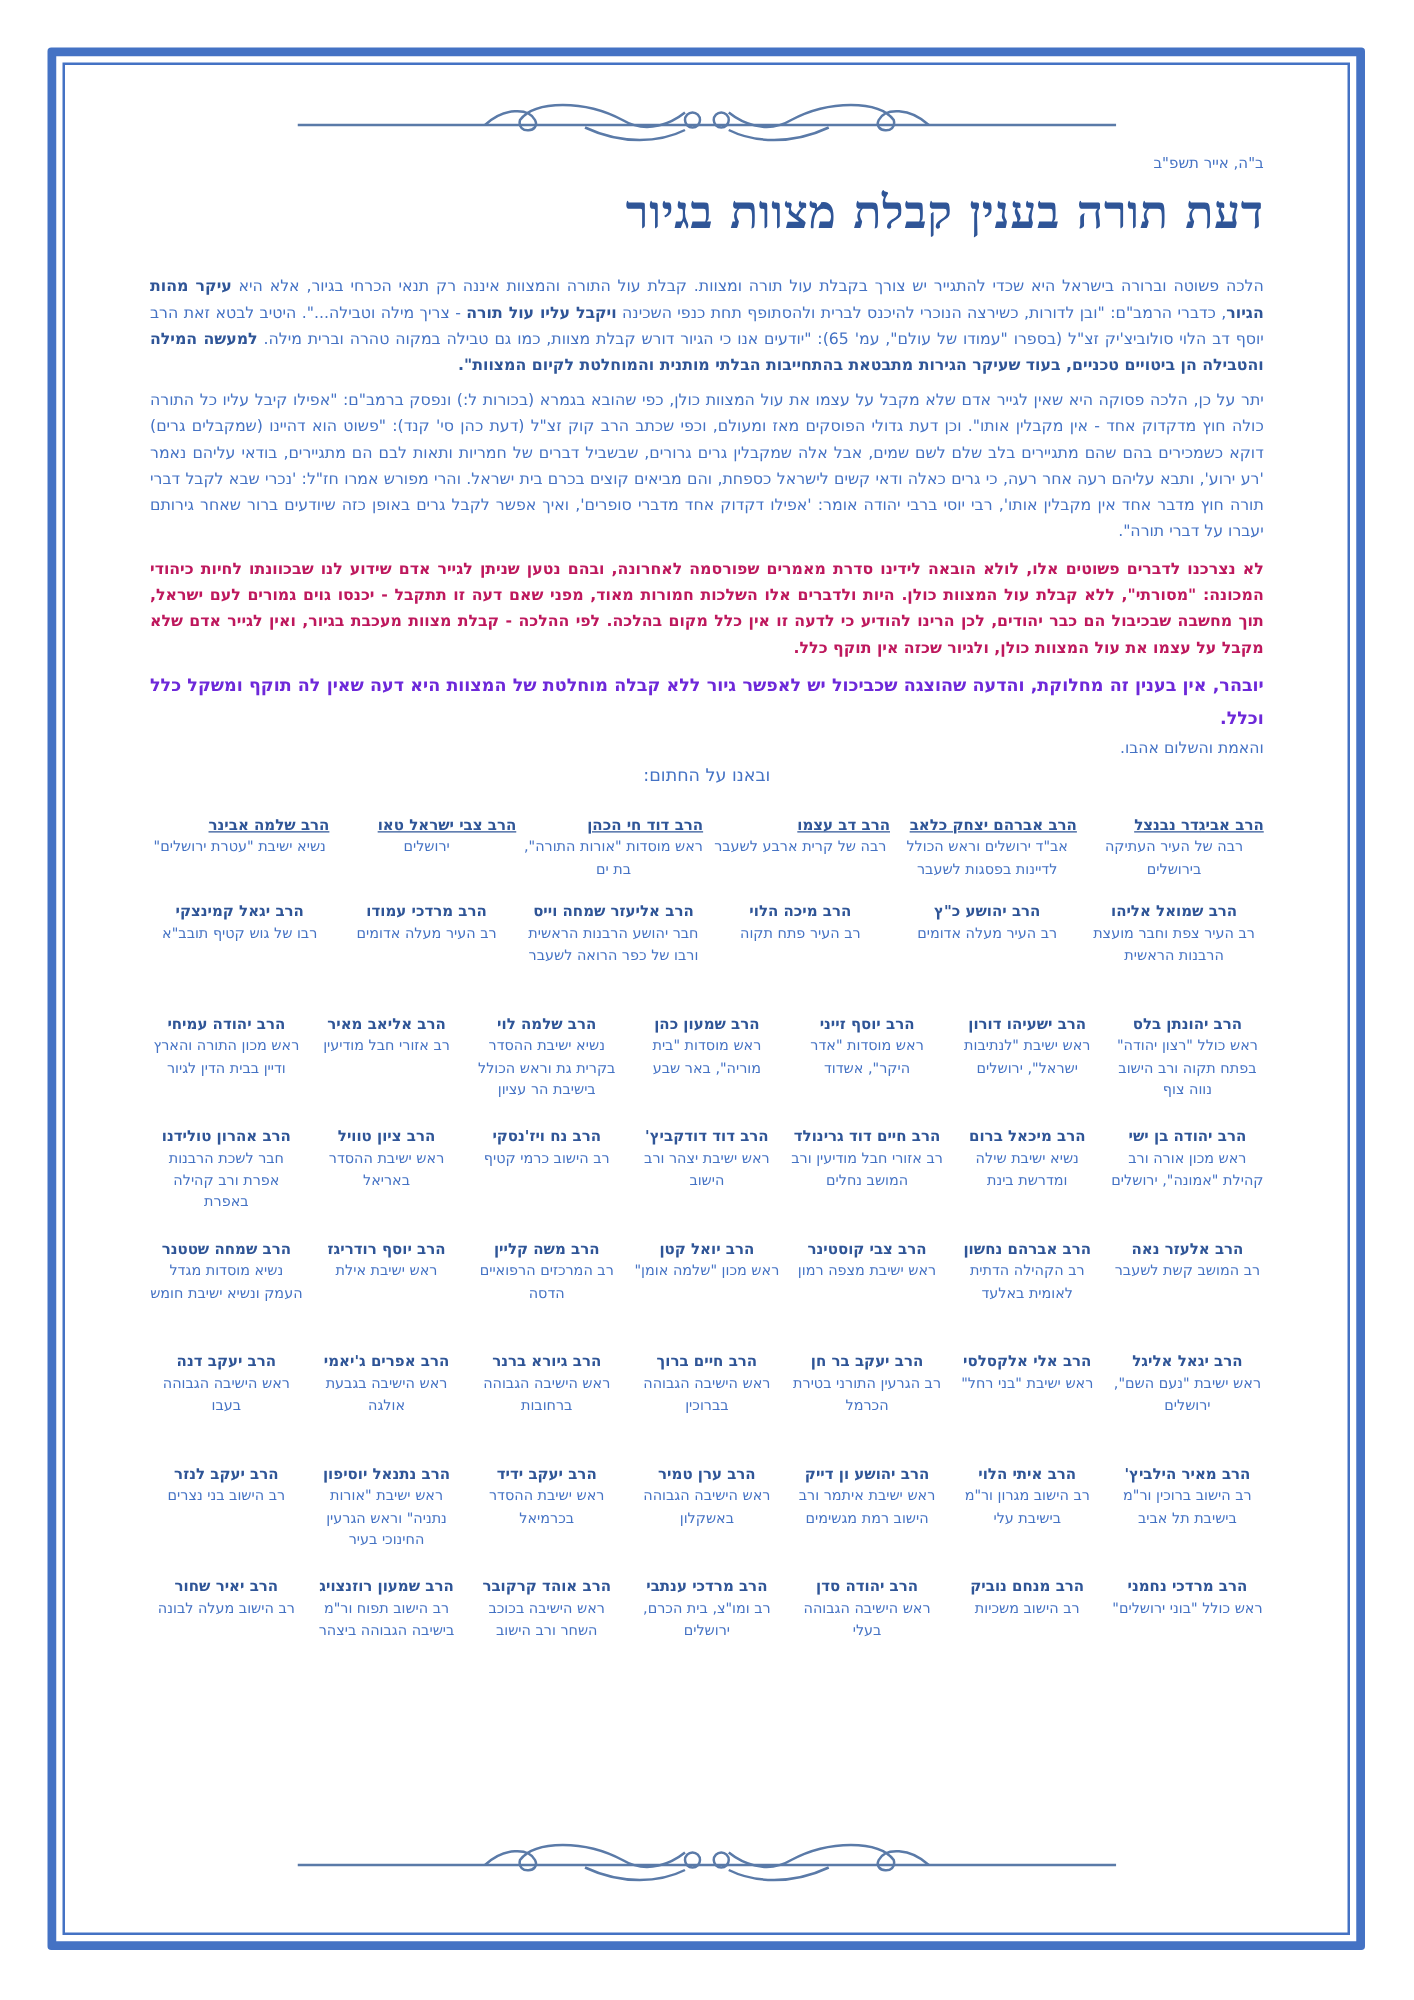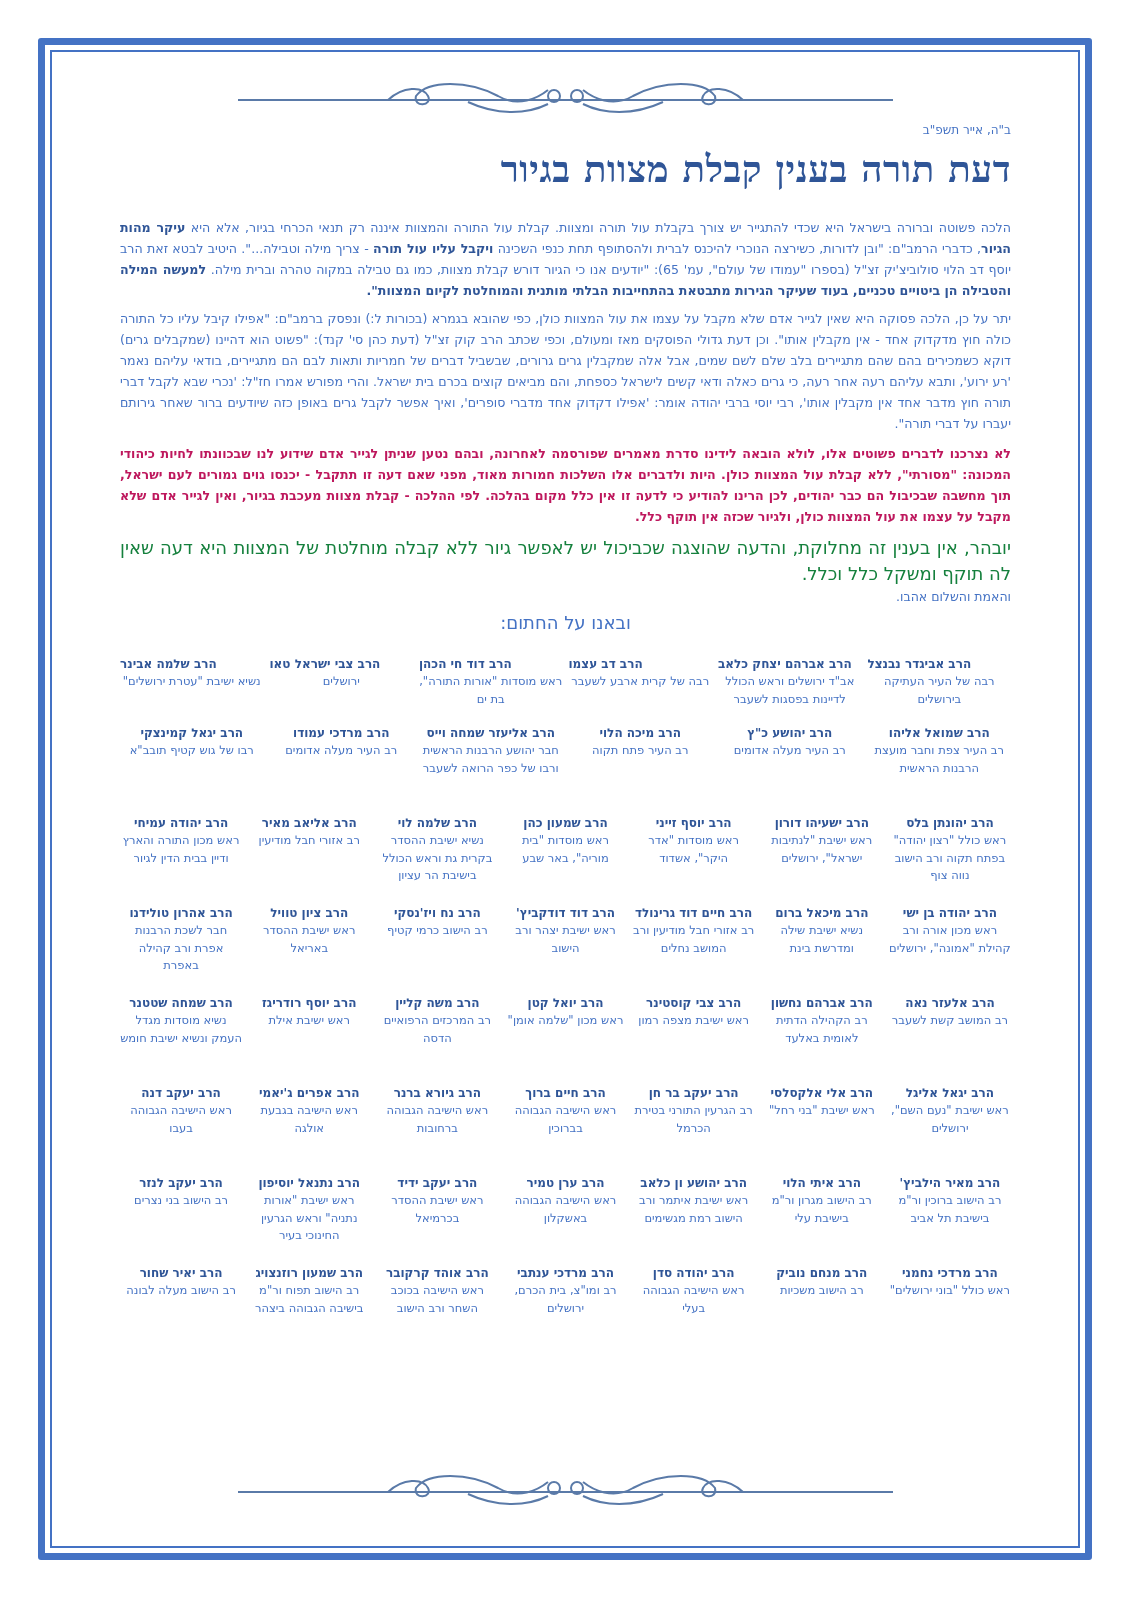--- a/index.html
+++ b/index.html
@@ -8,25 +8,25 @@
   .frame-inner { position:absolute; left:50px; top:50px; width:1030px; height:1498px; border:2px solid #4472c4; box-sizing:border-box; }
   .ornament { position:absolute; left:238px; width:655px; height:40px; }
   .ornament-top { top:78px; }
   .ornament-bottom { top:1470px; }
   .page { position:absolute; left:120px; right:120px; top:120px; direction:rtl; text-align:right; }
   .date { font-size:12px; color:#4472c4; margin-top:3px; }
   h1 { font-family:"DejaVu Serif", serif; font-weight:bold; font-size:37px; color:#2f5597; text-align:right; margin:10px 0 26px 0; letter-spacing:0.5px; }
   p { margin:0 0 7px 0; font-size:12.6px; line-height:21px; text-align:justify; color:#4472c4; }
   p b { color:#2f5597; }
   p.bold { font-weight:bold; color:#be185d; margin-top:9px; }
-  p.big { font-weight:normal; font-size:18px; line-height:26px; color:#15803d; margin-top:8px; margin-bottom:2px; }
+  p.big { font-weight:bold; font-size:14px; line-height:26px; color:#6d28d9; margin-top:8px; margin-bottom:2px; }
   .closing { font-size:12.5px; margin-bottom:6px; }
-  .signed { text-align:center; font-size:18px; margin:8px 0 22px 0; }
+  .signed { text-align:center; font-size:14px; margin:8px 0 22px 0; }
   .grid-top { display:grid; grid-template-columns:repeat(6,1fr); column-gap:6px; margin-bottom:16px; }
-  .grid-top .name { font-size:15.5px; font-weight:bold; color:#2f5597; text-align:left; }
+  .grid-top .name { font-size:15.5px; font-weight:bold; color:#2f5597; text-align:right;text-decoration:underline; }
   .grid-top .title { font-size:15.5px; line-height:24px; text-align:center; color:#4472c4; }
   .grid { display:grid; grid-template-columns:repeat(6,1fr); column-gap:6px; }
   .sig { text-align:center; height:90px; }
   .sig .name { font-size:12px; font-weight:bold; color:#2f5597; line-height:18px; }
   .sig .title { font-size:11.5px; line-height:17.5px; color:#4472c4; }
   .grid-top .sig { height:auto; }
 </style>
 </head>
 <body>
 
@@ -224,21 +224,21 @@
         </div>
         <div class="sig">
           <div class="name">הרב מאיר הילביץ'</div>
           <div class="title">רב הישוב ברוכין ור"מ בישיבת תל אביב</div>
         </div>
         <div class="sig">
           <div class="name">הרב איתי הלוי</div>
           <div class="title">רב הישוב מגרון ור"מ בישיבת עלי</div>
         </div>
         <div class="sig">
-          <div class="name">הרב יהושע ון כלאב</div>
+          <div class="name">הרב יהושע ון דייק</div>
           <div class="title">ראש ישיבת איתמר ורב הישוב רמת מגשימים</div>
         </div>
         <div class="sig">
           <div class="name">הרב ערן טמיר</div>
           <div class="title">ראש הישיבה הגבוהה באשקלון</div>
         </div>
         <div class="sig">
           <div class="name">הרב יעקב ידיד</div>
           <div class="title">ראש ישיבת ההסדר בכרמיאל</div>
         </div>

